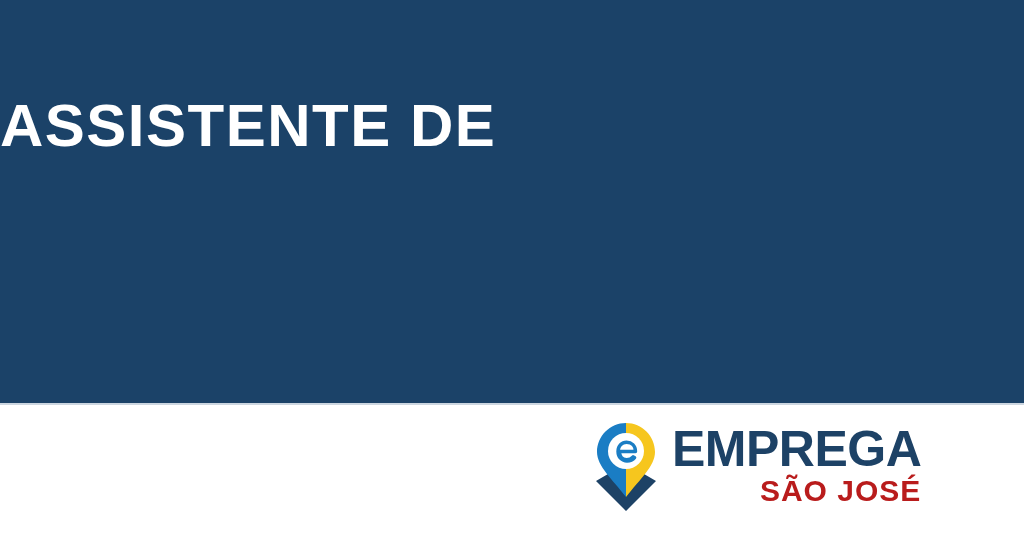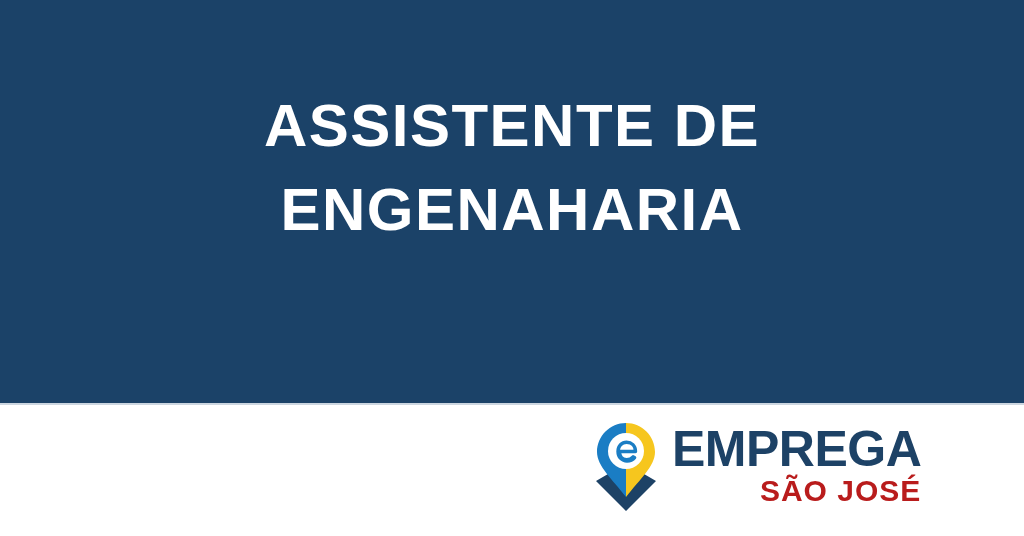--- a/index.html
+++ b/index.html
@@ -23,21 +23,21 @@
     left:0; top:0;
     width:1024px; height:403px;
     background:#1b4268;
     overflow:hidden;
   }
 
   .hero-title {
     position:absolute;
     left:0; top:84px;
     width:1024px;
-    text-align:center;
+    text-align:left;
     color:#ffffff;
     font-family:"Liberation Sans", sans-serif;
     font-weight:bold;
     font-size:60px;
     line-height:84px;
     letter-spacing:1.5px;
     text-transform:uppercase;
     white-space:nowrap;
   }
   .hero-title .tline { display:block; }
@@ -128,21 +128,20 @@
   }
 </style>
 </head>
 <body>
 
 <div class="page">
 
   <div class="hero">
     <div class="hero-title">
       <span class="tline">ASSISTENTE DE</span>
-      <span class="tline">ENGENAHARIA</span>
     </div>
   </div>
 
   <div class="band-divider"></div>
 
   <div class="footer">
 
 
     <div class="logo">
 

